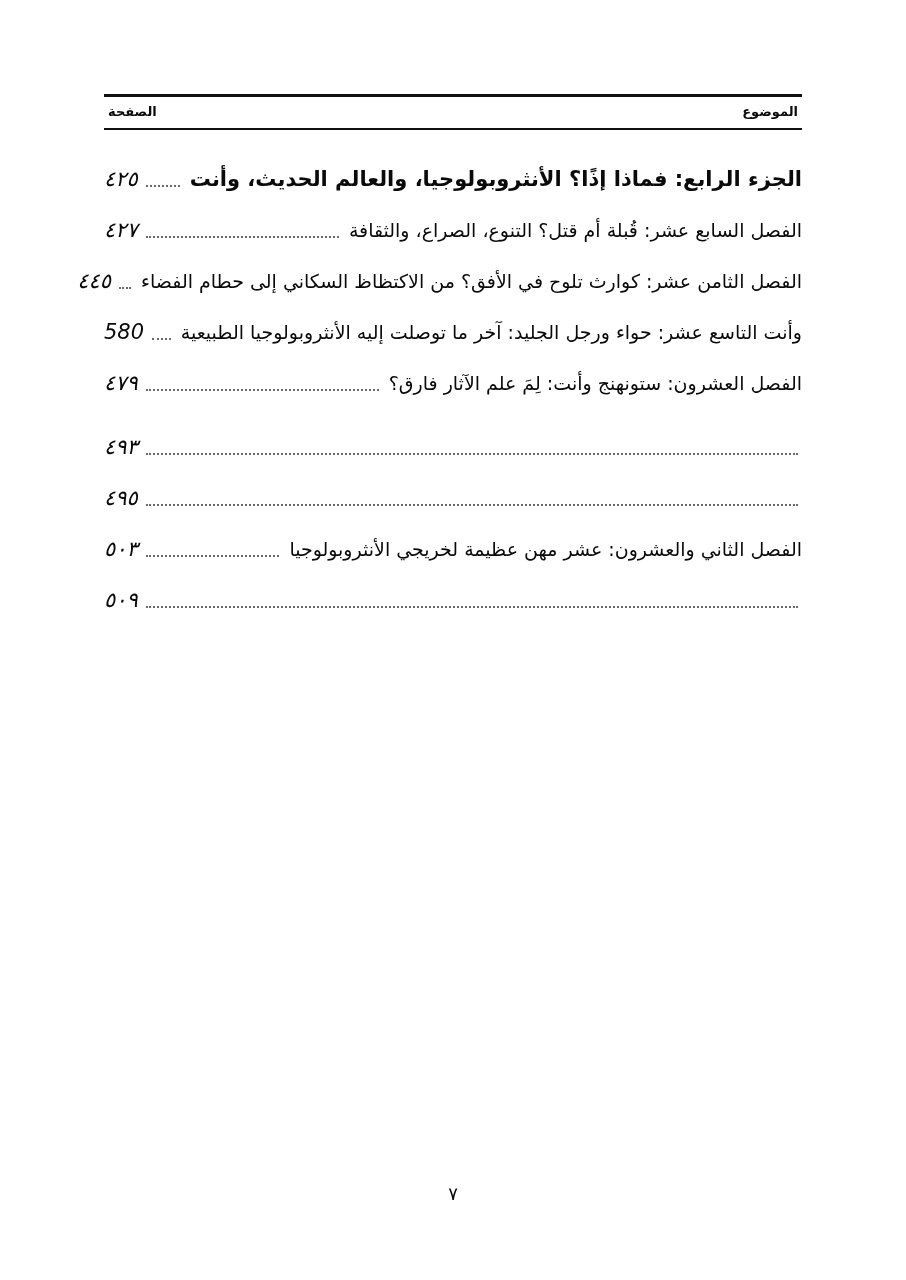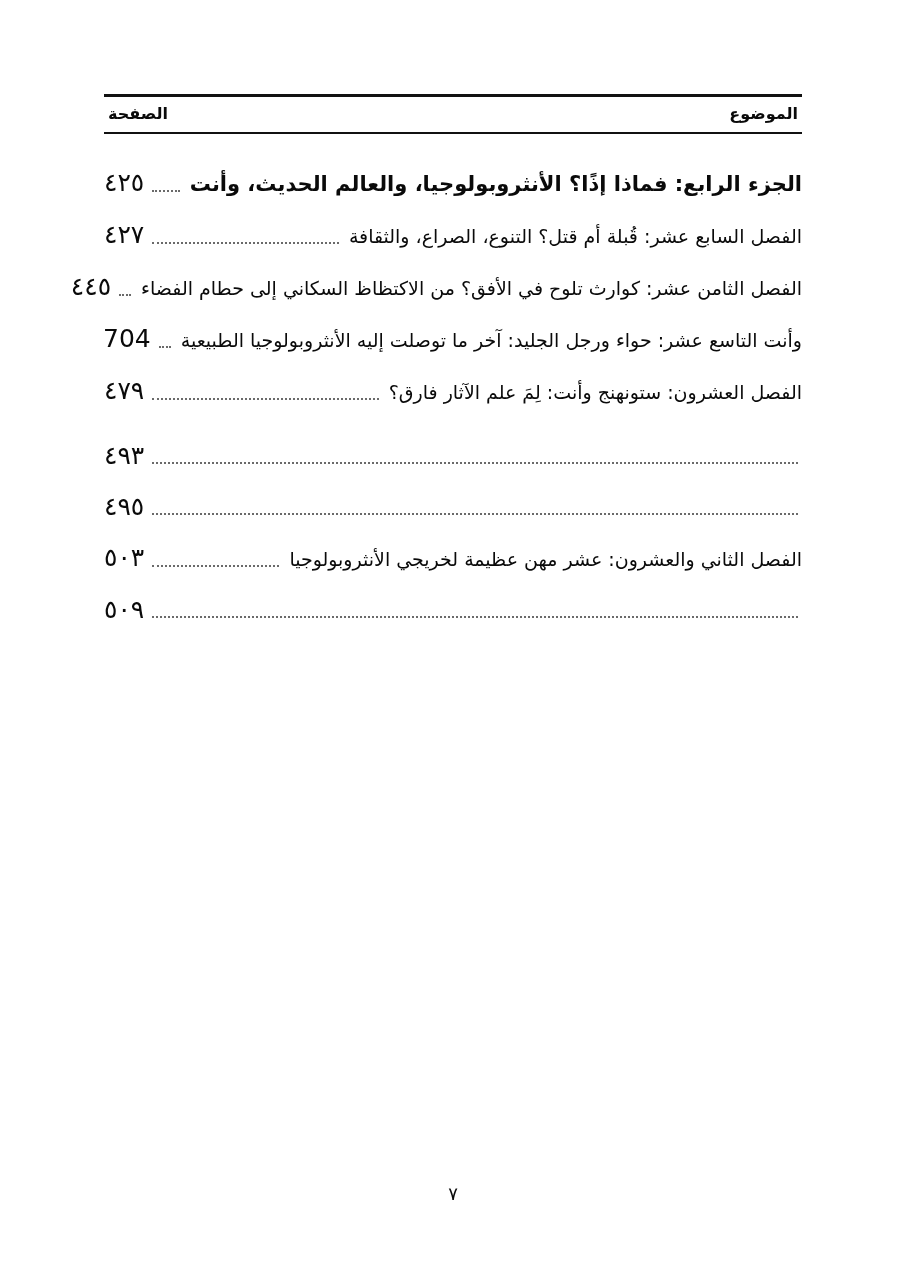--- a/index.html
+++ b/index.html
@@ -31,21 +31,21 @@
   .toc-header {
     border-top: 3px solid #111;
     border-bottom: 2px solid #111;
     display: flex;
     justify-content: space-between;
     align-items: center;
     padding: 7px 4px 9px 4px;
   }
   .toc-header .hlabel {
     font-weight: bold;
-    font-size: 16px;
+    font-size: 13px;
   }
   
   .toc {
     padding-top: 12px;
   }
   .toc-row {
     display: flex;
     align-items: baseline;
     margin-top: 21px;
     font-size: 19px;
@@ -68,21 +68,22 @@
     min-width: 12px;
     align-self: flex-end;
     border-bottom: 2px dotted #6a6a6a;
     margin: 0 4px 7px 4px;
     height: 1px;
   }
   .toc-page {
     white-space: nowrap;
     padding-right: 4px;
     font-weight: normal;
-    font-size: 25px;
+    font-size: 21px;
+    font-style: italic;
   }
   .footer-pagenum {
     position: absolute;
     bottom: 76px;
     left: 0;
     width: 100%;
     text-align: center;
     font-size: 18px;
     direction: rtl;
   }
@@ -110,21 +111,21 @@
         <span class="toc-page">٤٢٧</span>
       </div>
         <div class="toc-row chapter">
         <span class="toc-title">الفصل الثامن عشر: كوارث تلوح في الأفق؟ من الاكتظاظ السكاني إلى حطام الفضاء</span>
         <span class="leader"></span>
         <span class="toc-page">٤٤٥</span>
       </div>
         <div class="toc-row chapter">
         <span class="toc-title">وأنت التاسع عشر: حواء ورجل الجليد: آخر ما توصلت إليه الأنثروبولوجيا الطبيعية</span>
         <span class="leader"></span>
-        <span class="toc-page">704</span>
+        <span class="toc-page">580</span>
       </div>
         <div class="toc-row chapter">
         <span class="toc-title">الفصل العشرون: ستونهنج وأنت: لِمَ علم الآثار فارق؟</span>
         <span class="leader"></span>
         <span class="toc-page">٤٧٩</span>
       </div>
         <div class="toc-row part">
         <span class="leader"></span>
         <span class="toc-page">٤٩٣</span>
       </div>

